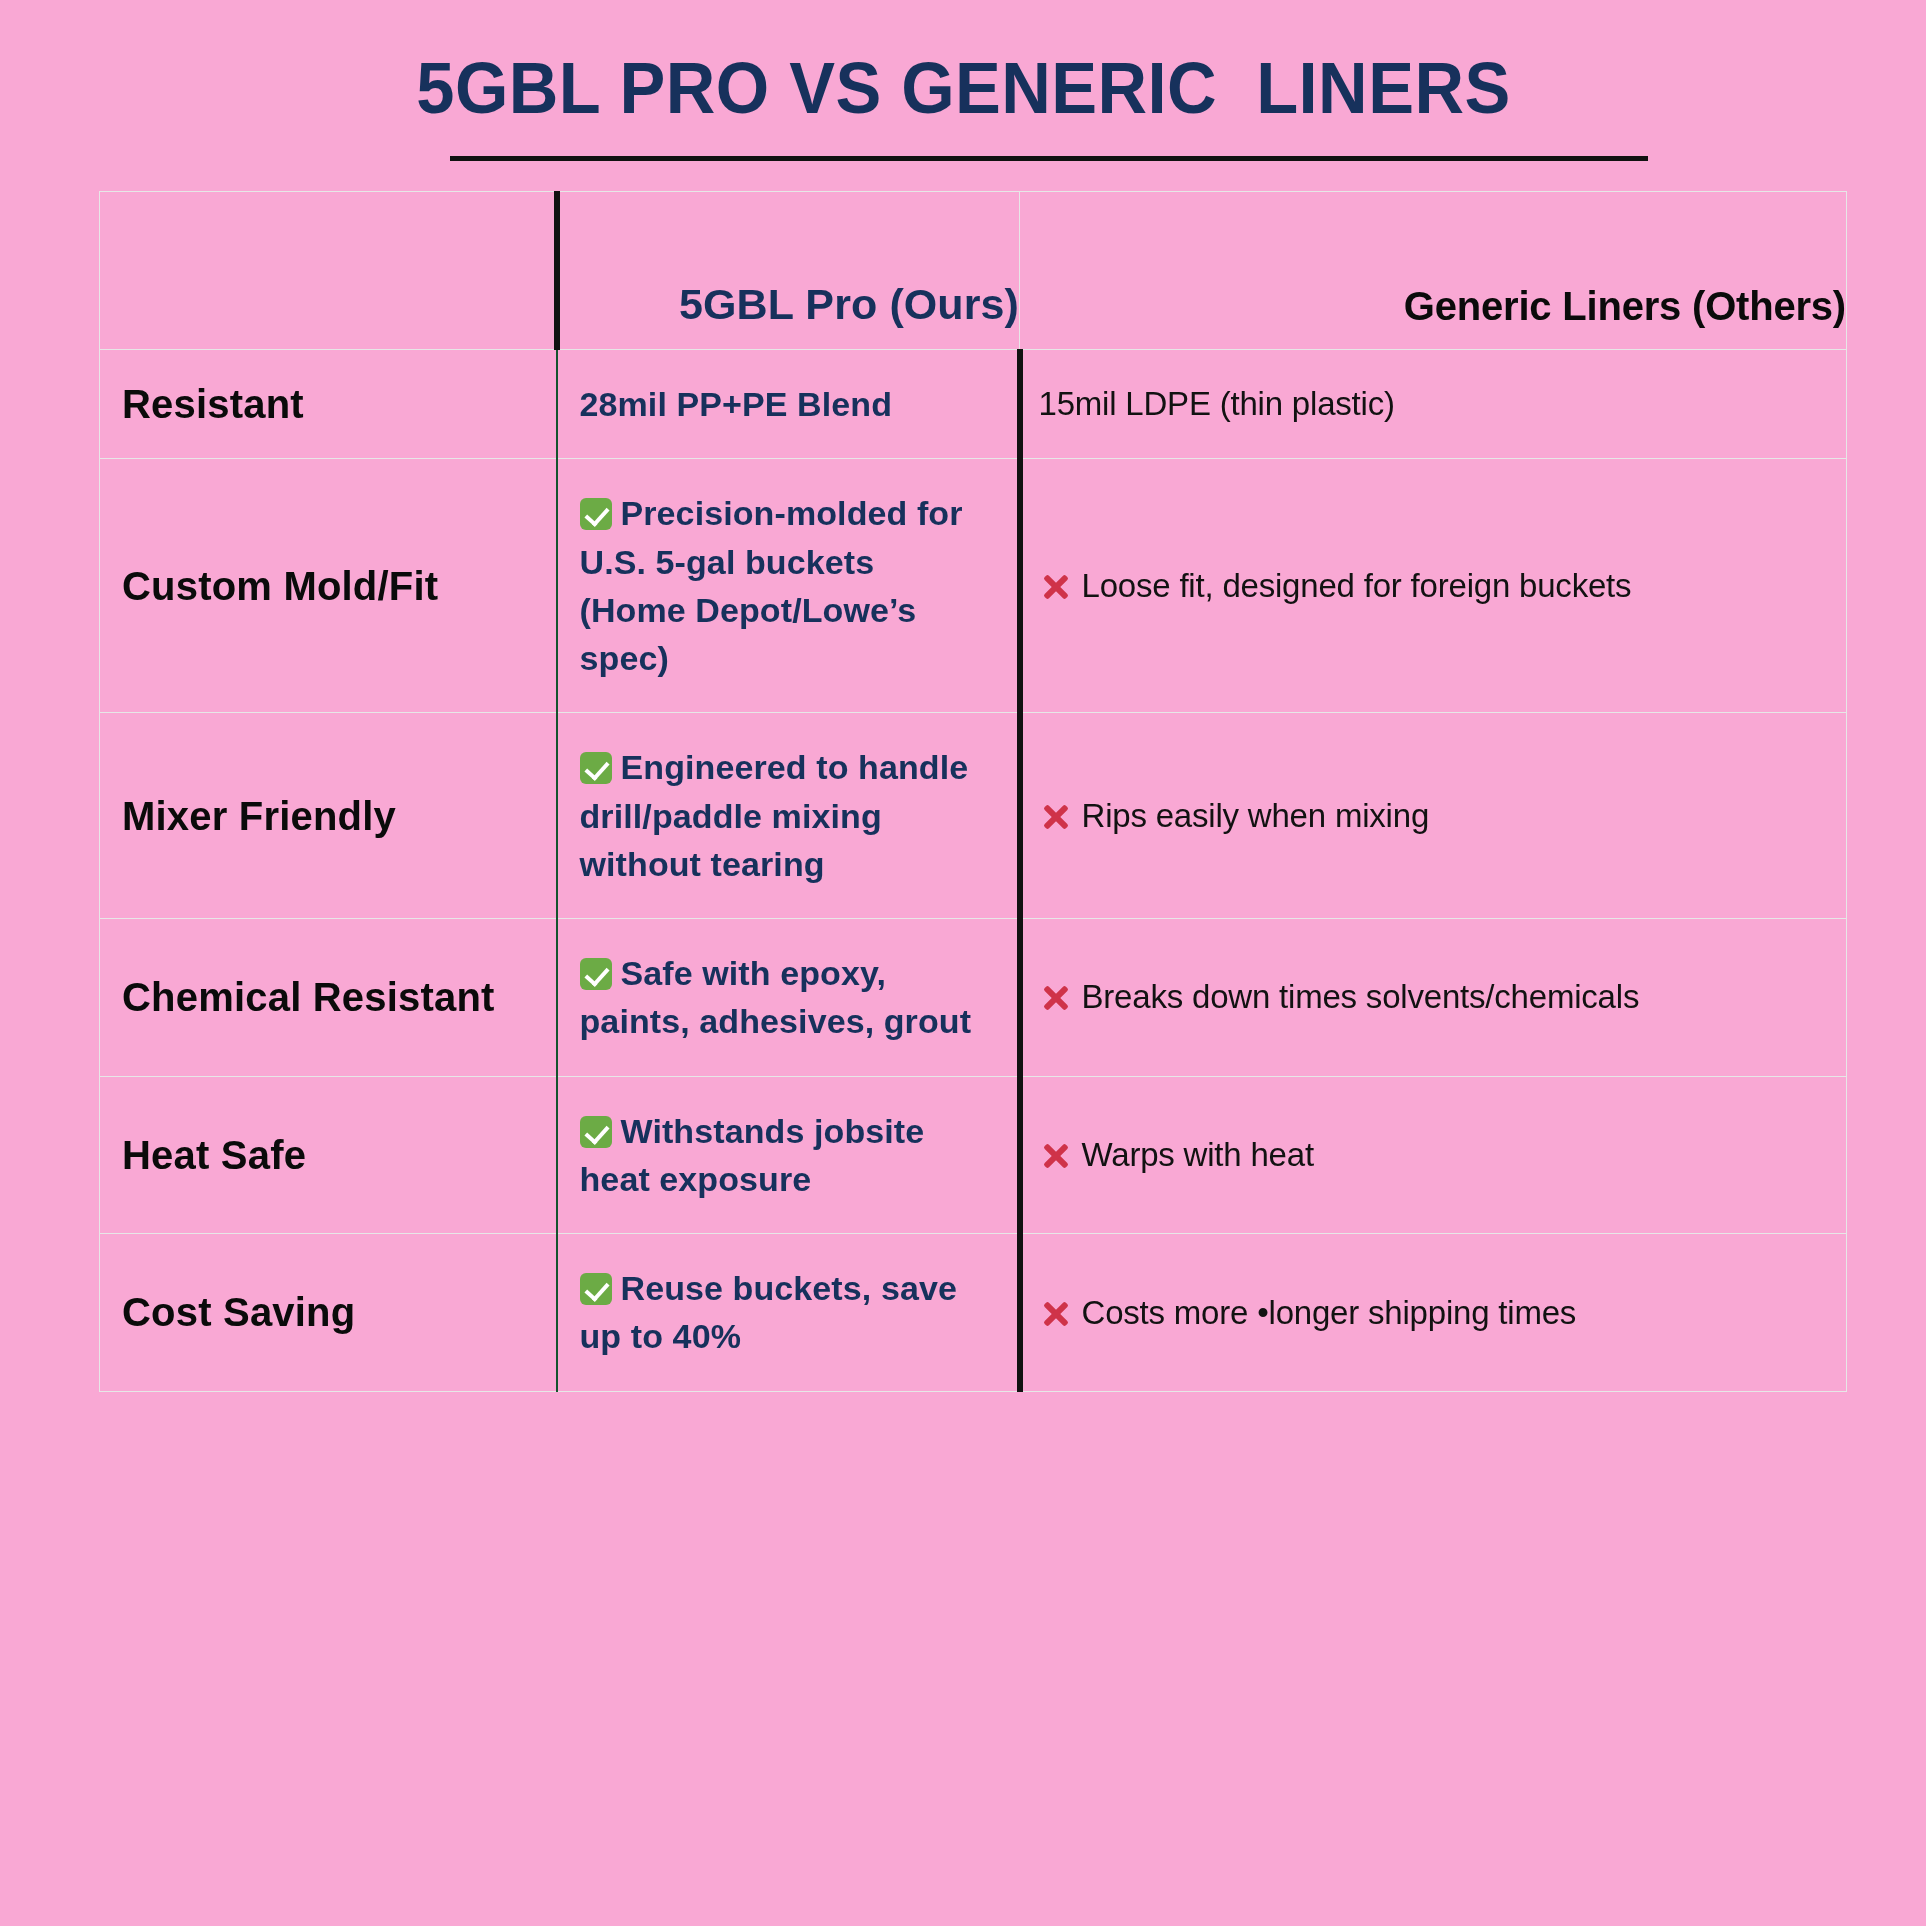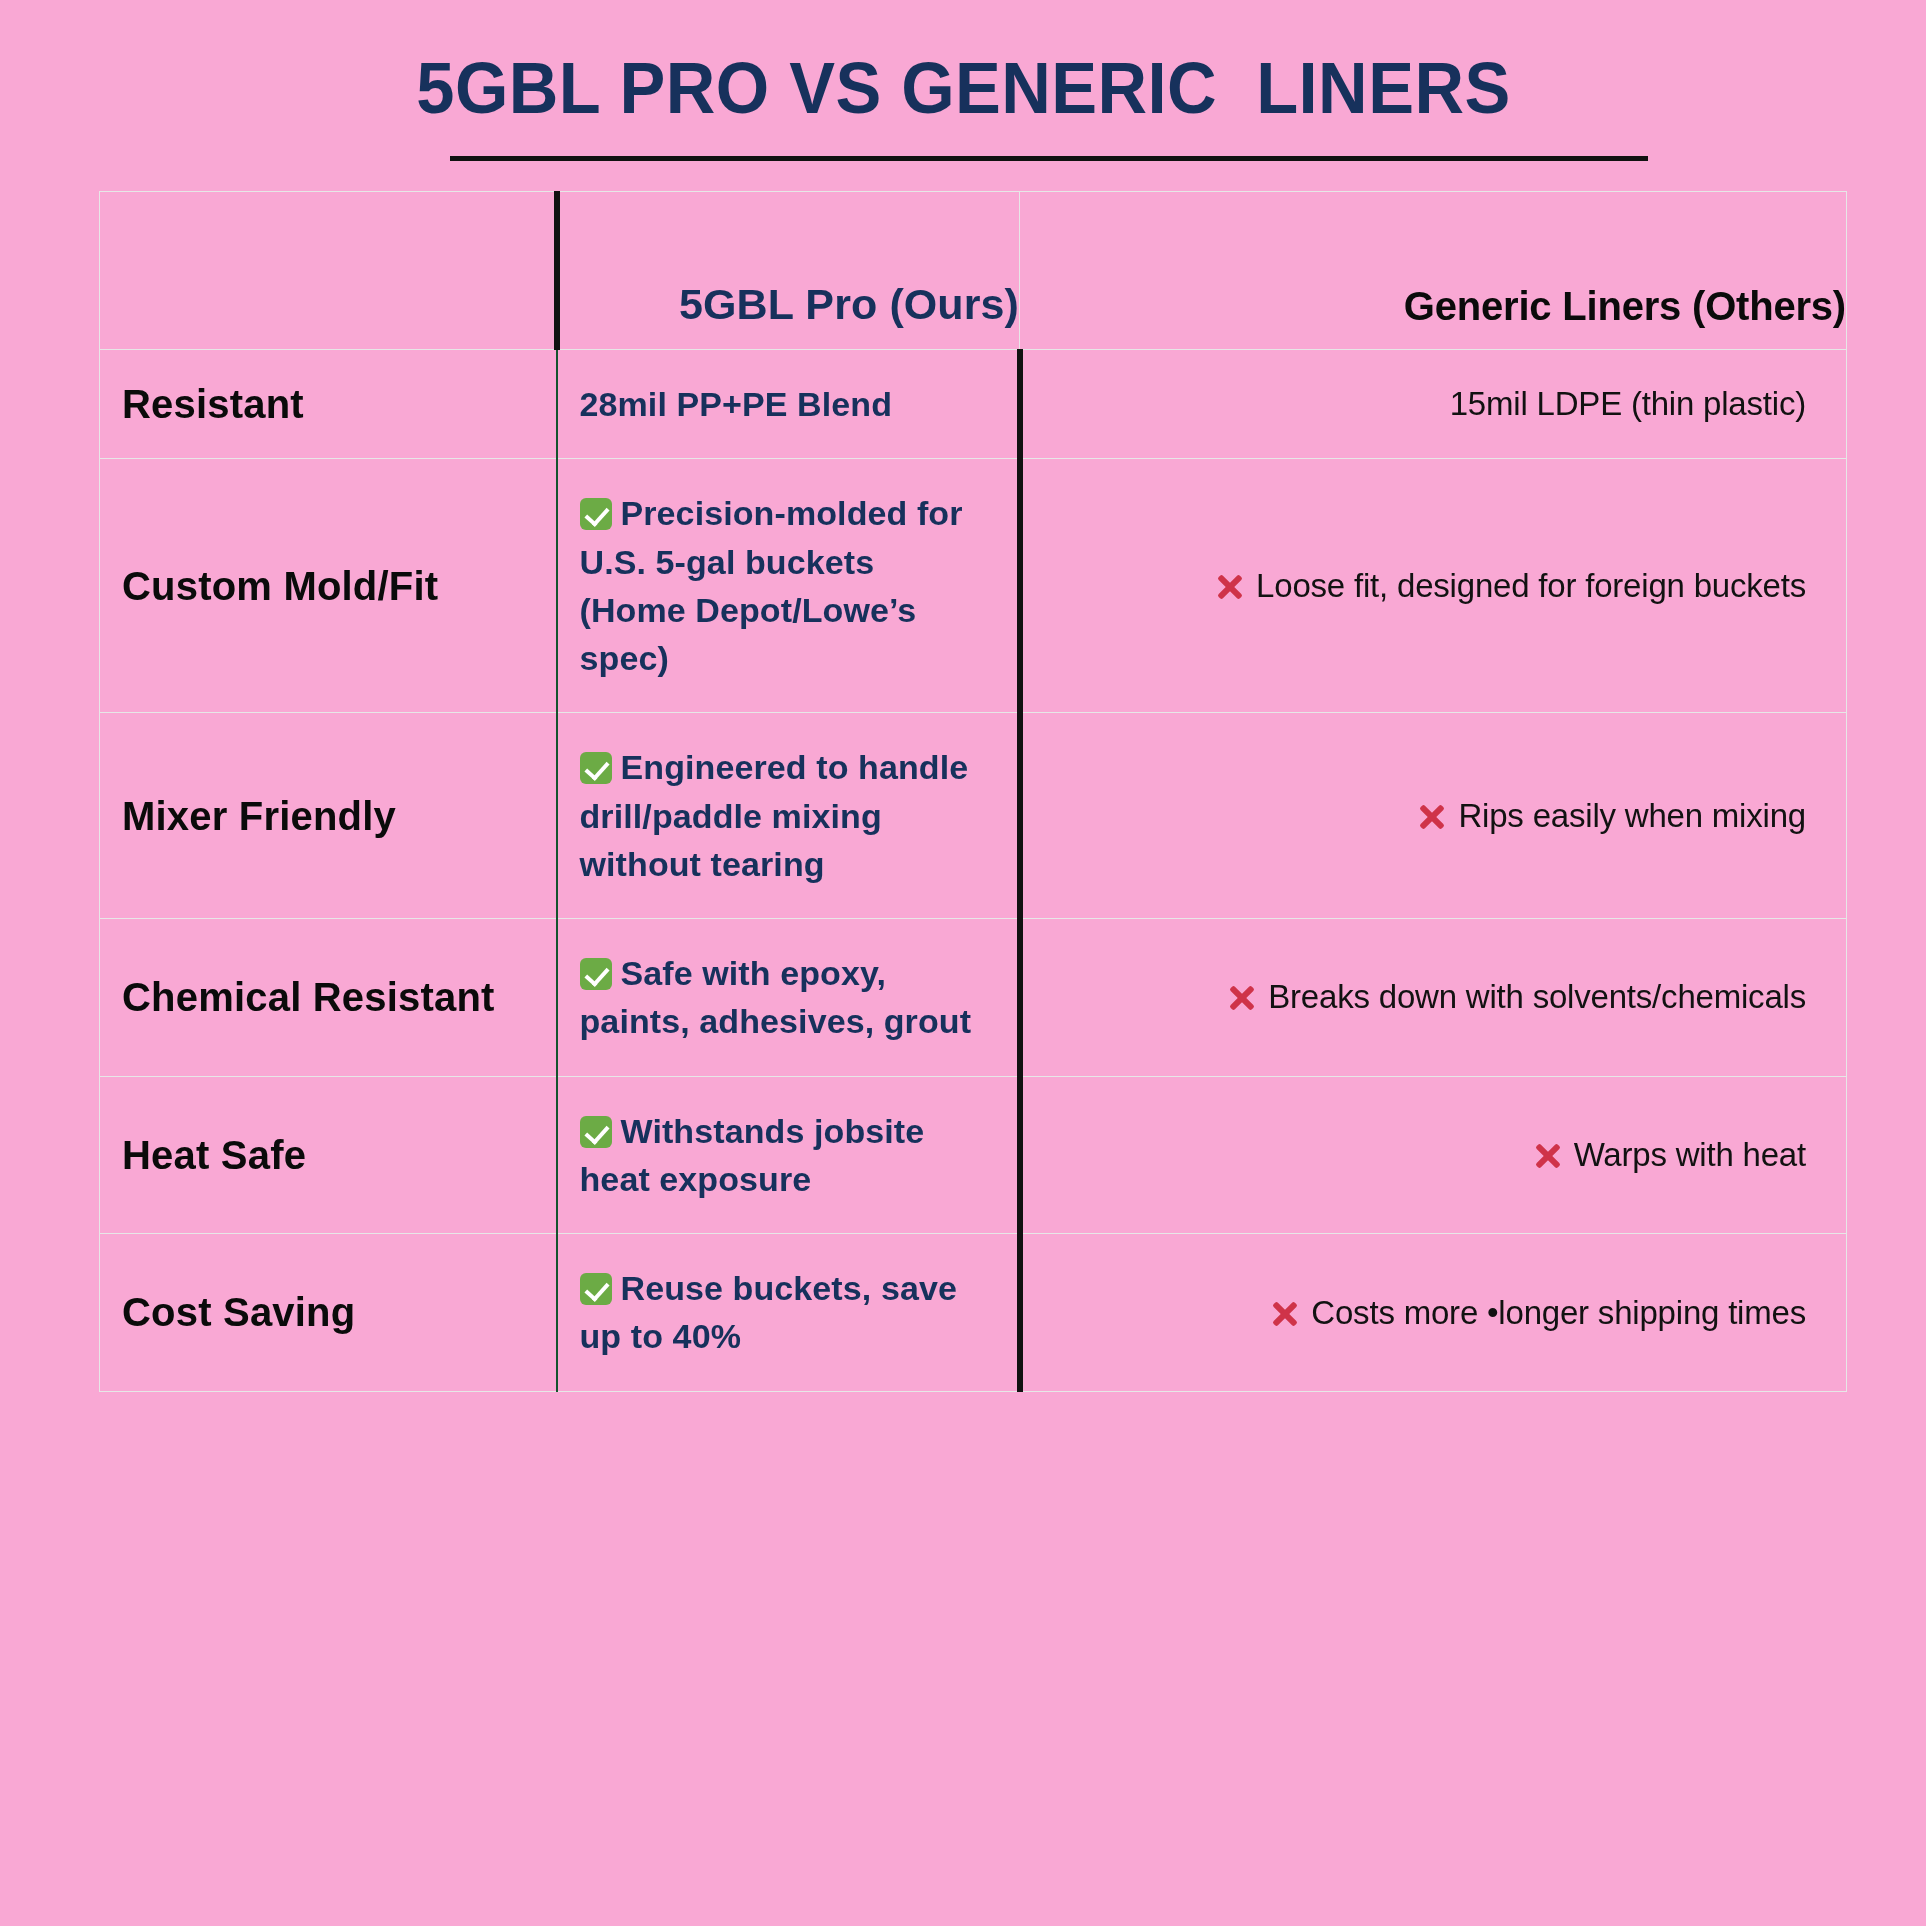--- a/index.html
+++ b/index.html
@@ -151,21 +151,20 @@
     line-height: 1.42;
     letter-spacing: 0.1px;
   }
 
   .others-text {
     font-size: 33px;
     font-weight: 400;
     color: #121212;
     line-height: 1.45;
     letter-spacing: -0.2px;
-    text-align: right;
   }
 
   
   .mark {
     display: inline-block;
     vertical-align: -5px;
     margin-right: 9px;
   }
 
   .mark-check {
@@ -279,21 +278,21 @@
           </td>
         </tr>
         <tr>
           <td class="cell-feature">
             <div class="feature-label">Chemical Resistant</div>
           </td>
           <td class="cell-ours">
             <div class="ours-text"><span class="mark mark-check"></span><span class="nowrap-block">Safe with epoxy, paints, adhesives, grout</span></div>
           </td>
           <td class="cell-others">
-            <div class="others-text"><span class="mark mark-cross"></span><span class="nowrap-block">Breaks down with solvents/chemicals</span></div>
+            <div class="others-text"><span class="mark mark-cross"></span><span class="nowrap-block">Breaks down times solvents/chemicals</span></div>
           </td>
         </tr>
         <tr>
           <td class="cell-feature">
             <div class="feature-label">Heat Safe</div>
           </td>
           <td class="cell-ours">
             <div class="ours-text"><span class="mark mark-check"></span><span class="nowrap-block">Withstands jobsite heat exposure</span></div>
           </td>
           <td class="cell-others">

